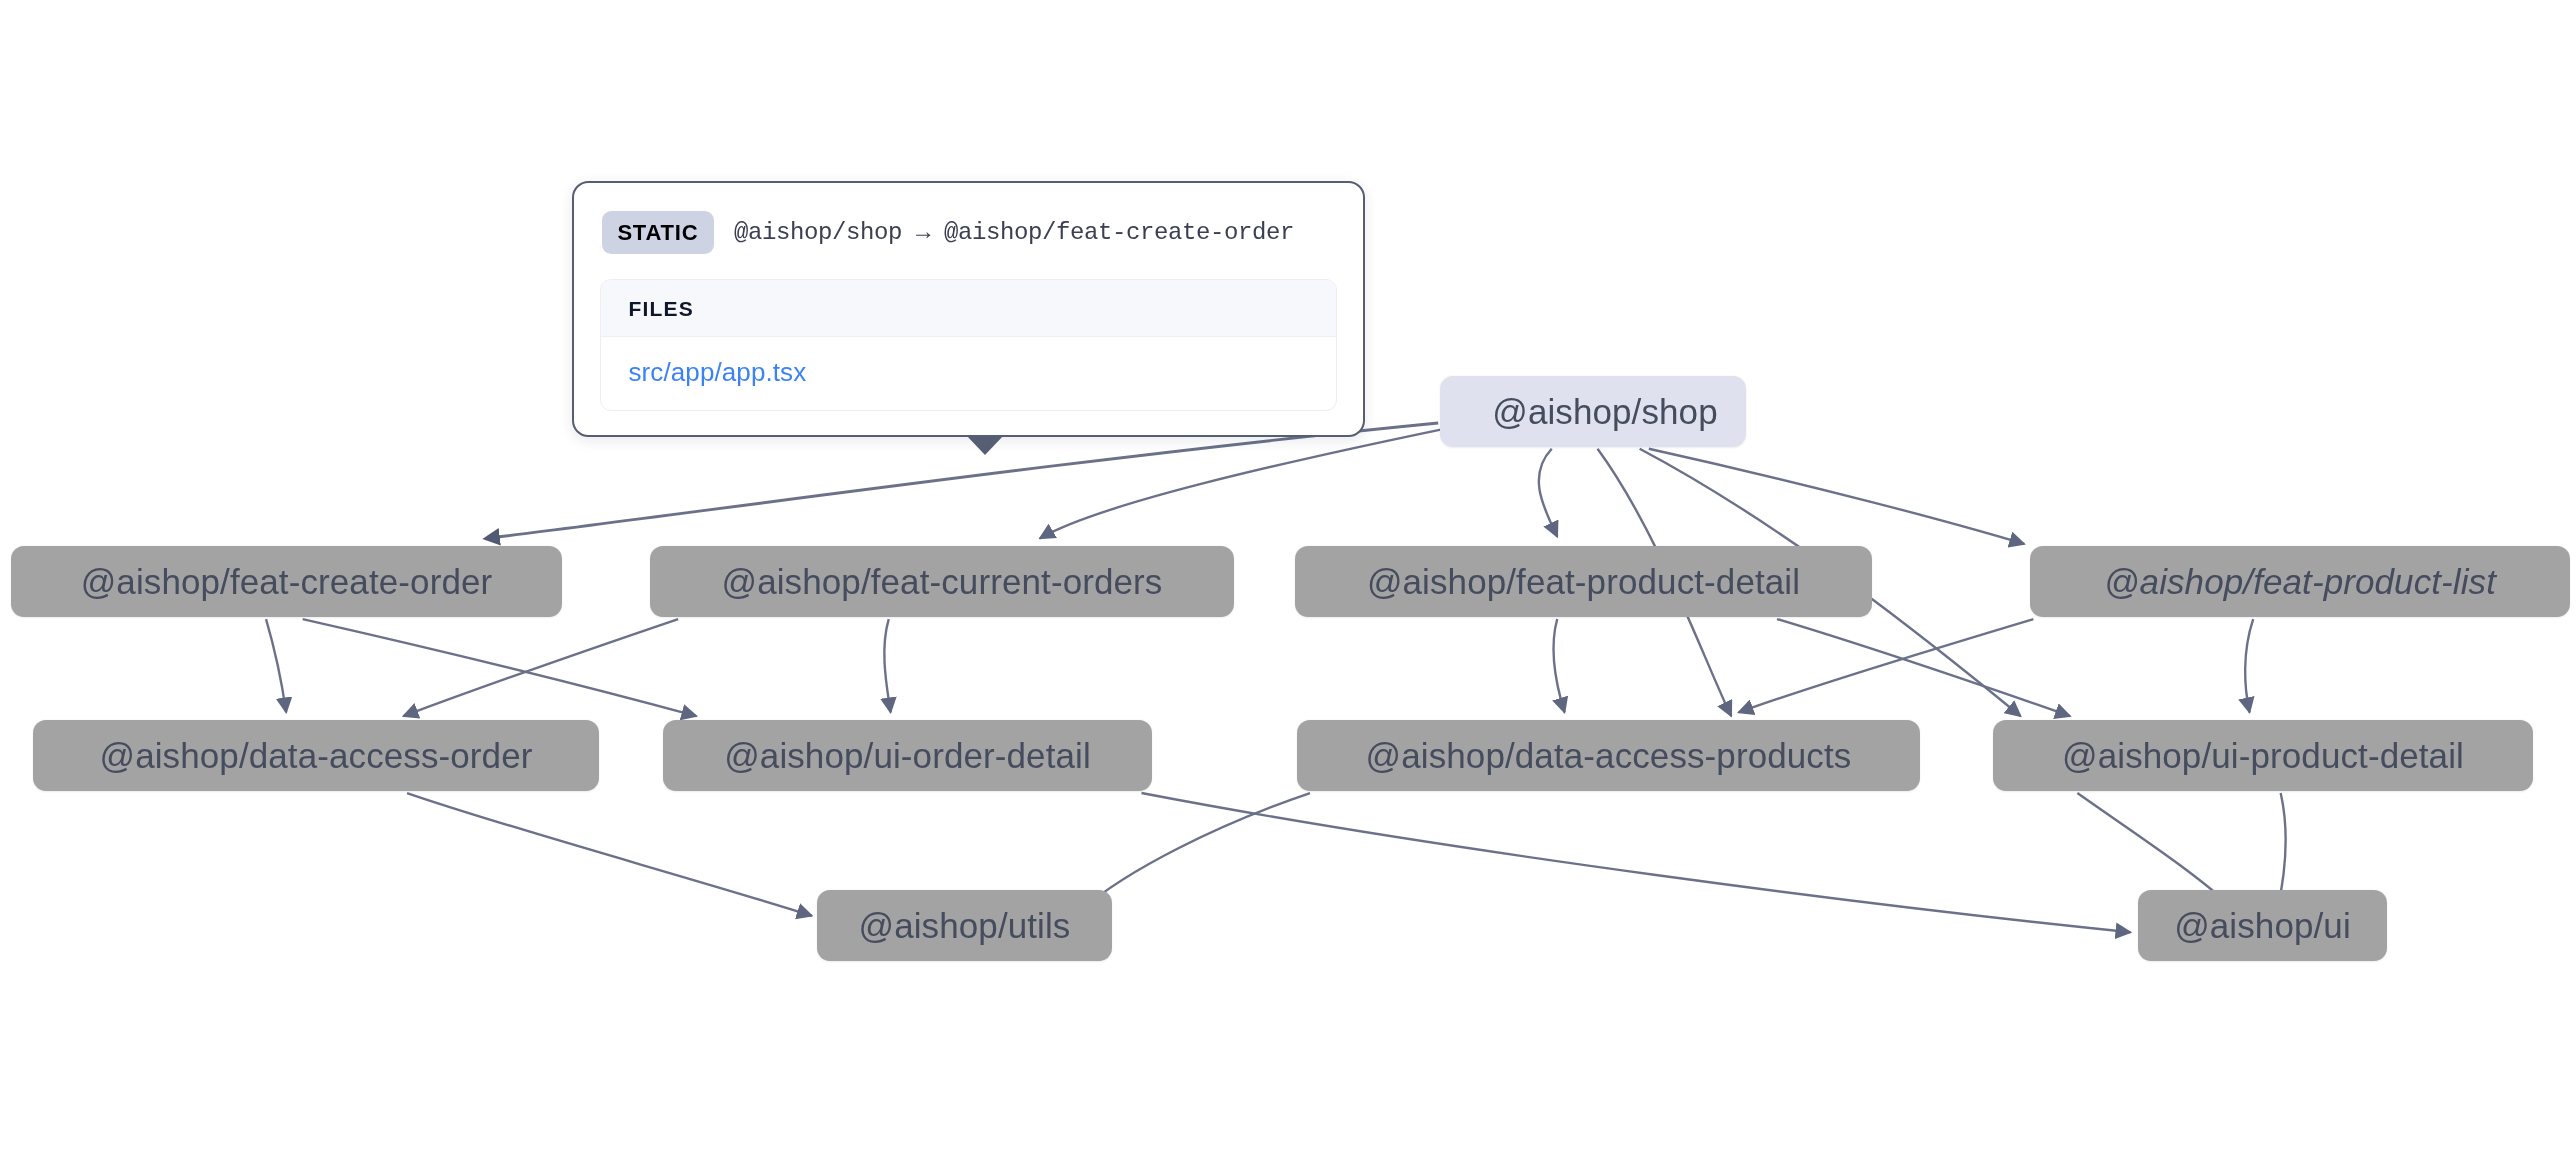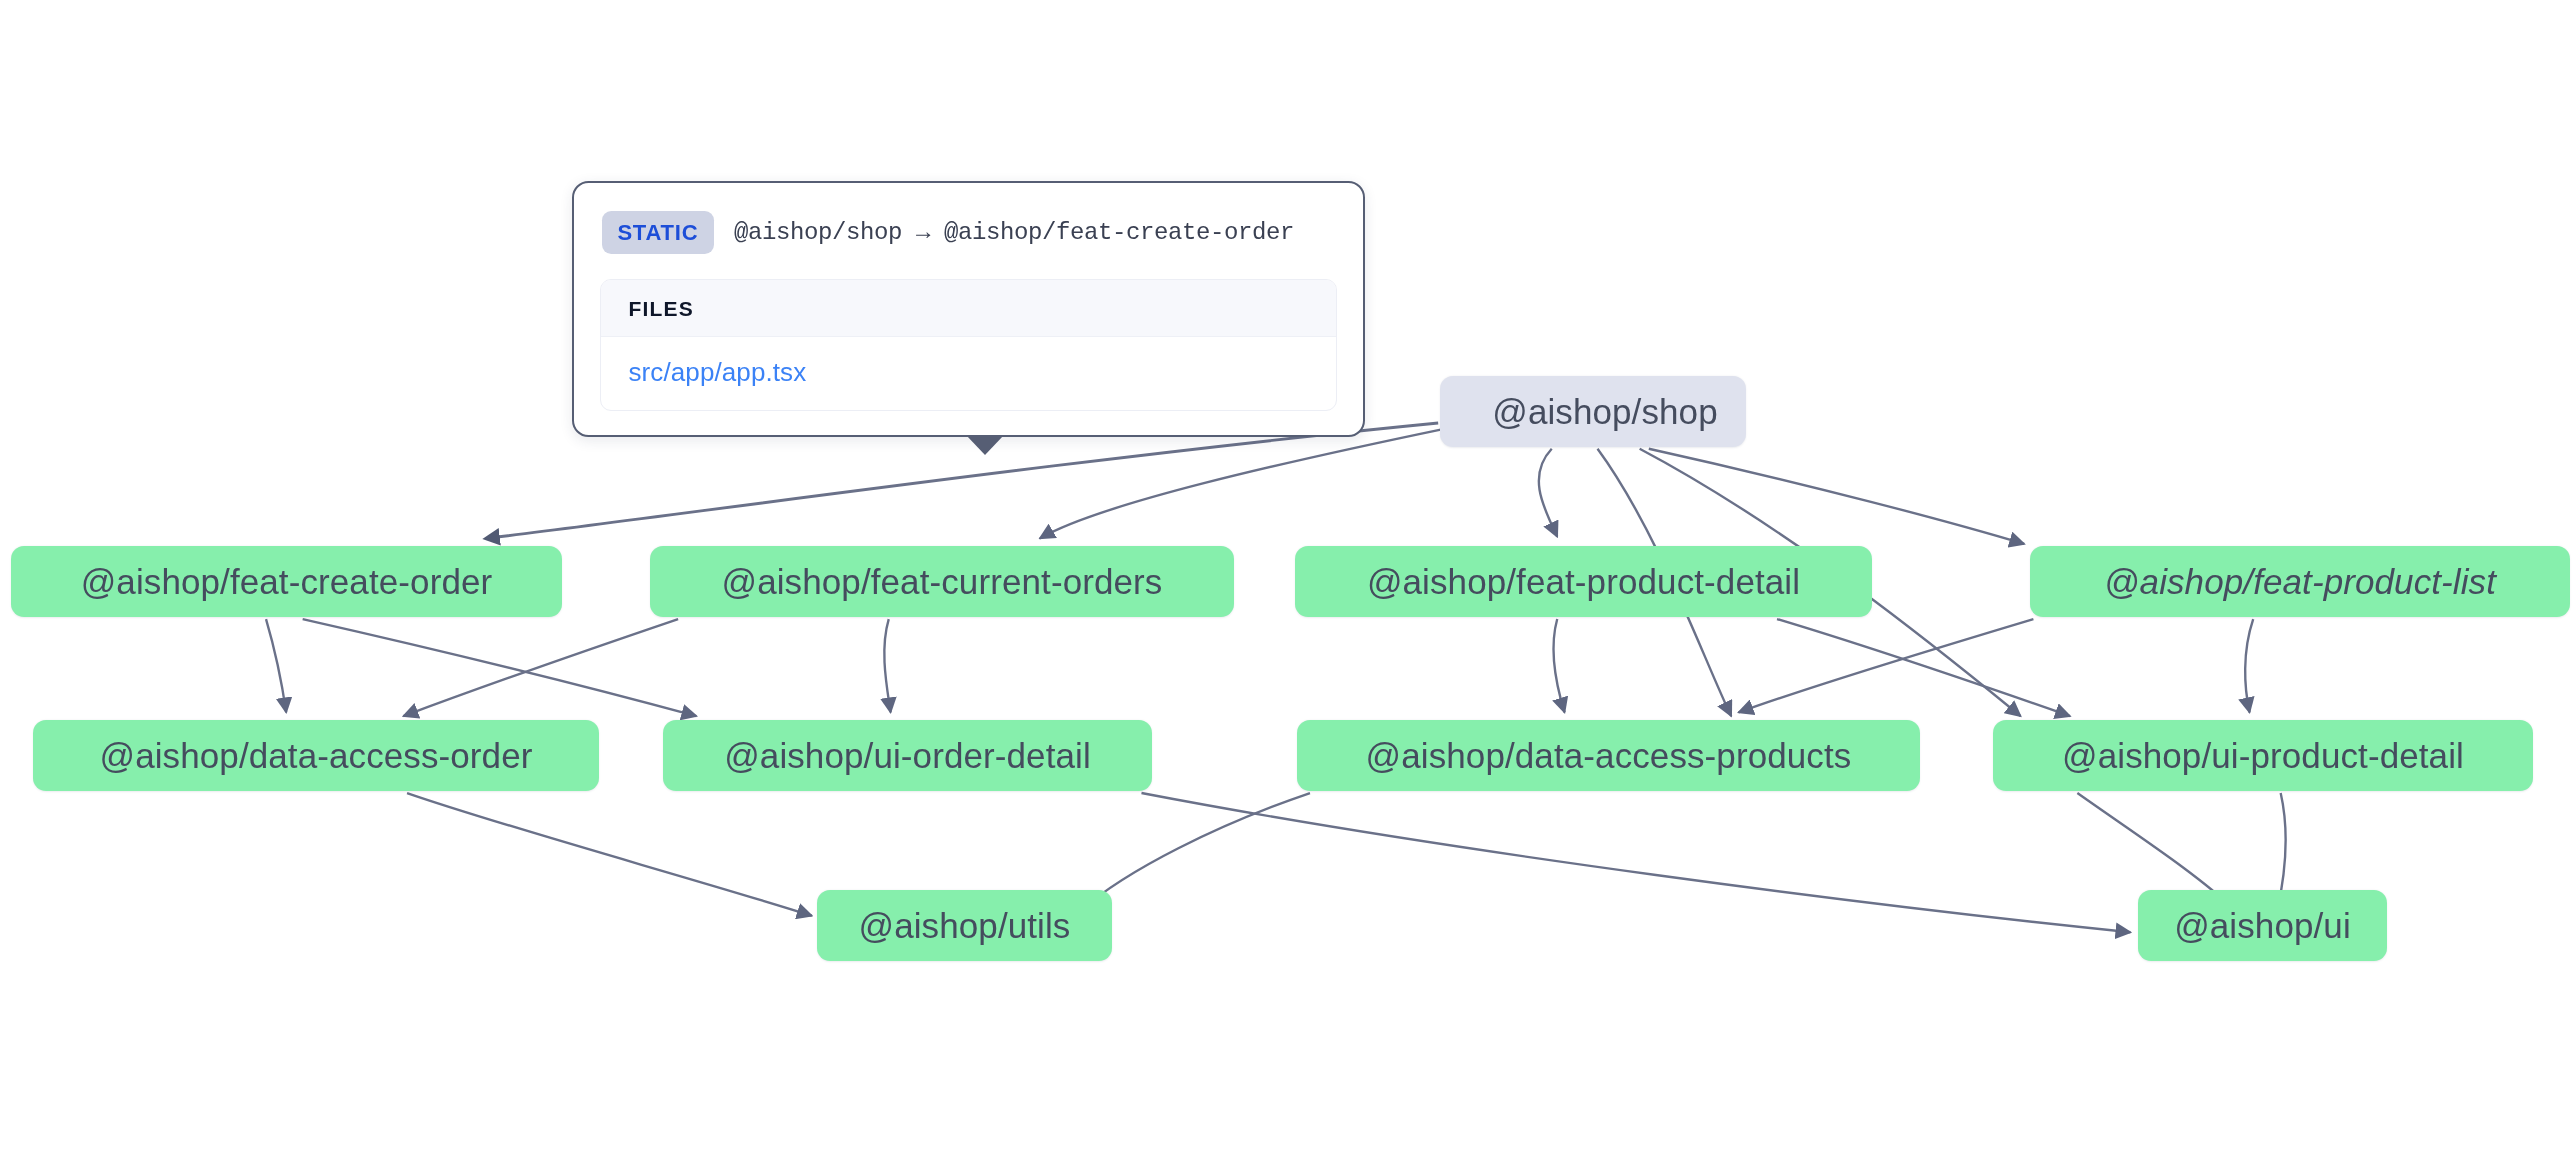--- a/index.html
+++ b/index.html
@@ -32,21 +32,21 @@
     pointer-events: none;
   }
 
   
   .node {
     position: absolute;
     box-sizing: border-box;
     display: flex;
     align-items: center;
     justify-content: center;
-    background: #86efac;
+    background: #a3a3a3;
     border-radius: 13px;
     color: #454c5e;
     font-size: 35px;
     font-weight: 400;
     letter-spacing: 0.1px;
     white-space: nowrap;
     padding: 0 24px;
     box-shadow: 0 0.9px 1.8px rgba(60, 70, 100, 0.10);
   }
   .node.focus {
@@ -68,21 +68,21 @@
     box-shadow: 0 3.7px 13px rgba(40, 50, 80, 0.10);
   }
   #card-header {
     display: flex;
     align-items: center;
     gap: 20px;
     padding: 3.7px 0 5.5px 1.8px;
   }
   #card-badge {
     background: #ced3e4;
-    color: #1d4ed8;
+    color: #000000;
     border-radius: 9.2px;
     font-size: 22px;
     font-weight: 700;
     letter-spacing: 0.8px;
     padding: 11px 15.6px 10px 15.6px;
     line-height: 1;
   }
   #card-title {
     font-family: Liberation Mono, monospace;
     font-size: 24px;

